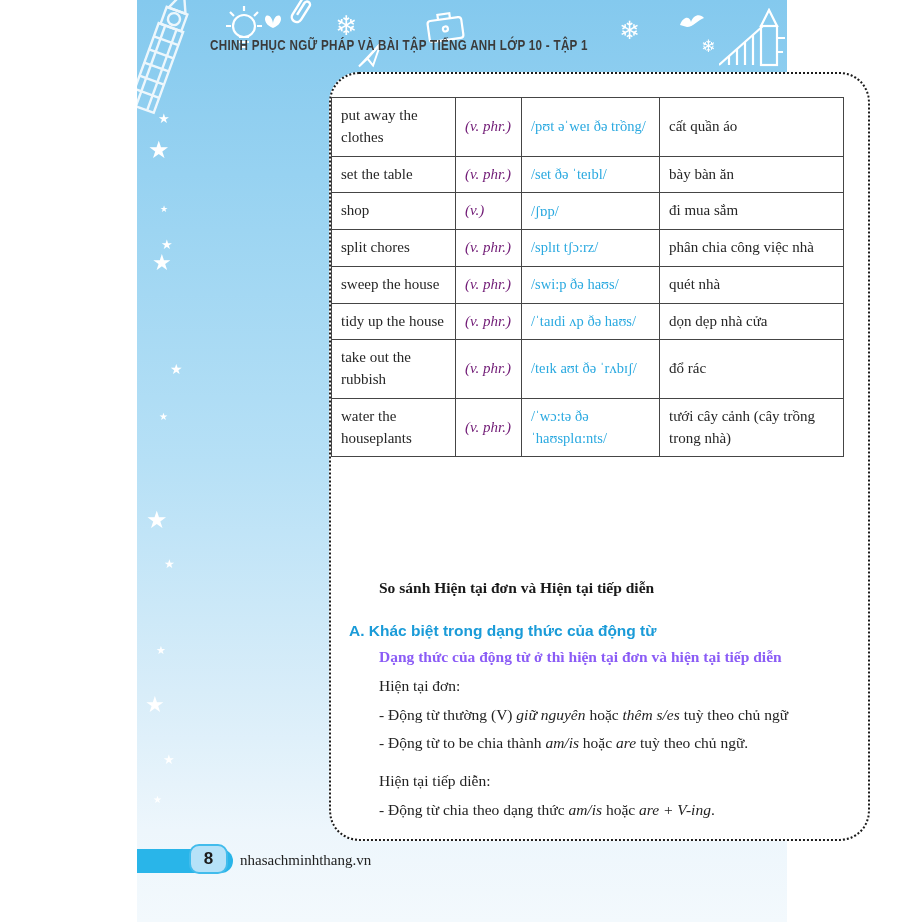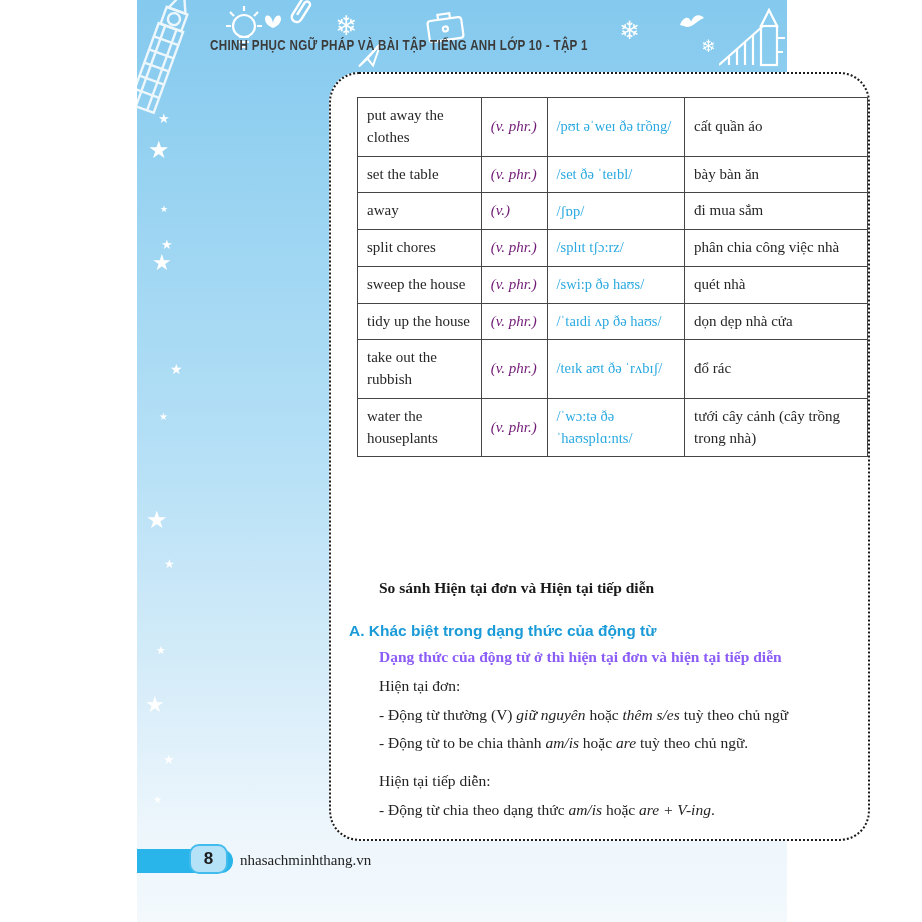--- a/index.html
+++ b/index.html
@@ -16,21 +16,21 @@
   .snow{position:absolute;color:#ffffff;line-height:1;font-family:"DejaVu Sans",sans-serif;}
   
   .header-title{position:absolute;left:210px;top:36px;white-space:nowrap;
     font-family:"Liberation Sans","DejaVu Sans",sans-serif;font-weight:bold;
     font-size:15.5px;letter-spacing:.4px;color:#3b3b3b;
     transform:scaleX(.75);transform-origin:left center;}
   
   .content-box{position:absolute;left:192px;top:72px;width:541px;height:769px;
     background:#ffffff;border:2.5px dotted #1c1c1c;border-radius:30px;box-sizing:border-box;}
   
-  .vocab-table{position:absolute;left:26px;top:23px;border-collapse:collapse;
+  .vocab-table{position:absolute;left:0;top:23px;border-collapse:collapse;
     font-size:15px;color:#262626;}
   .vocab-table td{border:1px solid #454545;vertical-align:middle;
     padding:7px 6px 7px 9px;line-height:1.45;}
   .vocab-table td.c-phrase{width:108px;}
   .vocab-table td.c-pos{width:50px;font-style:italic;color:#701a75;}
   .vocab-table td.c-ipa{width:122px;color:#2aa9e0;font-size:14.5px;}
   .vocab-table td.c-meaning{width:168px;}
   
   .grammar-head{position:absolute;left:21px;top:471px;display:flex;align-items:center;}
   .gsquare{width:14px;height:14px;border:2.6px solid #1699d6;border-radius:3px;margin-right:13px;}
@@ -184,21 +184,21 @@
               <td class="c-ipa">/pʊt əˈweɪ ðə trồng/</td>
               <td class="c-meaning">cất quần áo</td>
             </tr>
             <tr>
               <td class="c-phrase">set the table</td>
               <td class="c-pos">(v. phr.)</td>
               <td class="c-ipa">/set ðə ˈteɪbl/</td>
               <td class="c-meaning">bày bàn ăn</td>
             </tr>
             <tr>
-              <td class="c-phrase">away</td>
+              <td class="c-phrase">shop</td>
               <td class="c-pos">(v.)</td>
               <td class="c-ipa">/ʃɒp/</td>
               <td class="c-meaning">đi mua sắm</td>
             </tr>
             <tr>
               <td class="c-phrase">split chores</td>
               <td class="c-pos">(v. phr.)</td>
               <td class="c-ipa">/splɪt tʃɔ:rz/</td>
               <td class="c-meaning">phân chia công việc nhà</td>
             </tr>

